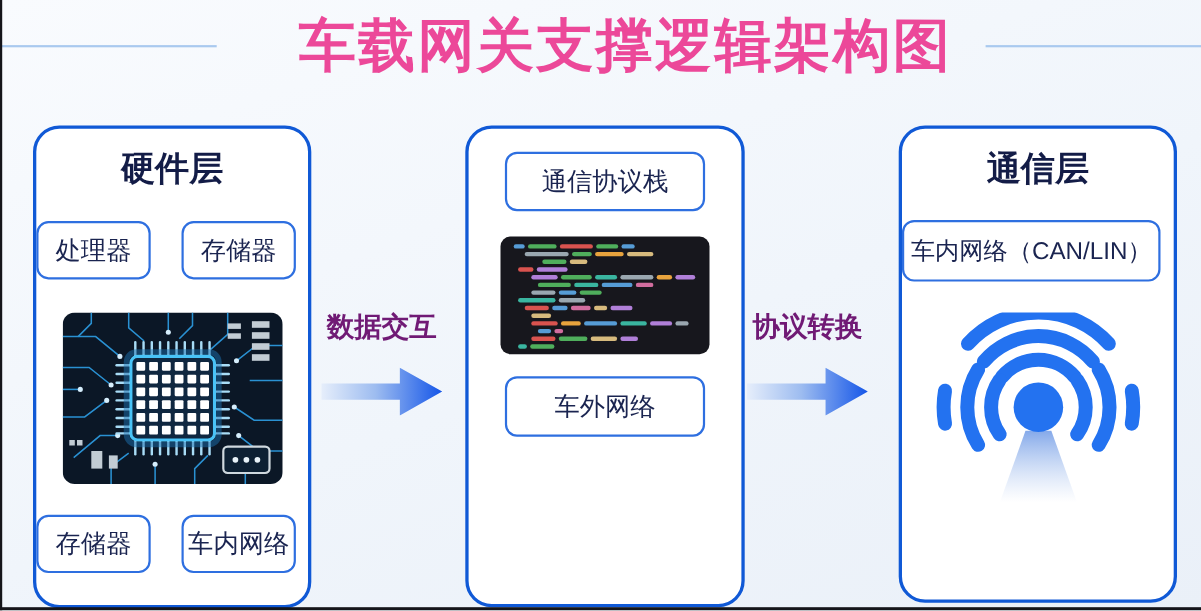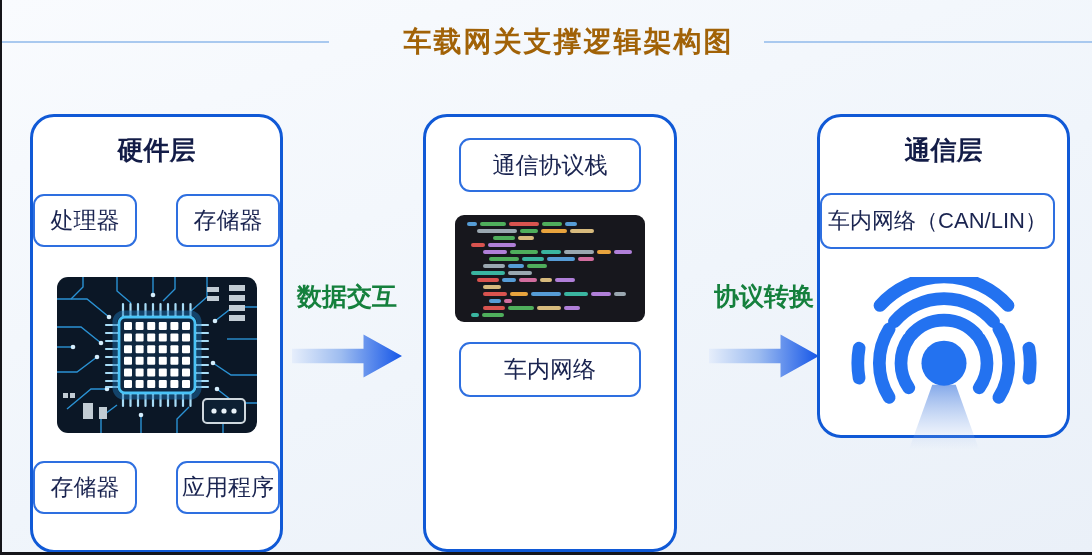--- a/index.html
+++ b/index.html
@@ -10,34 +10,34 @@
     background:linear-gradient(160deg,#f9fbfe 0%,#f0f5fb 55%,#eaf0f8 100%);
   }
   
   .edge-left   { position:absolute; left:0; top:0; bottom:0; width:2px; background:#15151a; z-index:9; }
   .edge-bottom { position:absolute; left:0; right:0; bottom:0; height:3px; background:#15151a; z-index:9; }
 
   
   .header { position:absolute; top:16px; left:0; right:0; height:52px;
             display:flex; align-items:center; gap:30px; }
   .header .rule { flex:1; height:2px; background:#a9c9ef; }
-  .page-title { font-size:28px; font-weight:bold; color:#a16207; letter-spacing:2px; white-space:nowrap;margin-left:45px; }
+  .page-title { font-size:52px; font-weight:bold; color:#ec4899; letter-spacing:2px; white-space:nowrap;margin-left:45px; }
 
   
   .card { position:absolute; top:114px; width:253px; background:#ffffff;
           border:3px solid #1059d6; border-radius:24px; }
   .card-hw { left:30px;  height:439px; }
   .card-sw { left:423px; height:438px; width:254px; }
-  .card-cm { left:817px; height:324px; }
-  .layer-title { margin-top:16px; text-align:center; font-size:26px; font-weight:bold; color:#131c47; }
+  .card-cm { left:817px; height:434px; }
+  .layer-title { margin-top:16px; text-align:center; font-size:31px; font-weight:bold; color:#131c47; }
 
   .mini-box { border:2px solid #2e6fe0; border-radius:11px; background:#fff;
               display:flex; align-items:center; justify-content:center;
               font-size:23px; color:#1a2450; height:53px; }
-  .hw-row { display:flex; justify-content:space-between; gap:14px; }
+  .hw-row { display:flex; justify-content:flex-start; gap:28px; }
   .hw-row1 { margin-top:26px; }
   .hw-row2 { margin-top:28px; }
   .hw-box { width:104px; }
 
   .sw-box { margin-left:33px; margin-right:33px; height:55px; }
   .sw-box1 { margin-top:25px; }
   .sw-box2 { margin-top:21px; height:54px; }
   .sw-box3 { margin-top:20px; }
 
   .cm-box { margin-right:12px; font-size:22px; }
@@ -52,22 +52,22 @@
                border-radius:9px; padding:7px 8px; overflow:hidden; }
   .cl { display:flex; gap:3px; height:4px; margin-bottom:3px; }
   .cs { height:4px; border-radius:2px; }
   .g{background:#4fae5c;} .r{background:#d9534f;} .o{background:#e8a33d;}
   .y{background:#d7ba7d;} .p{background:#b07fd8;} .b{background:#569cd6;}
   .t{background:#3ab5a0;} .w{background:#9aa7b0;} .m{background:#d16d9e;}
 
   
   .arrow-group { position:absolute; top:280px; width:120px; text-align:center; }
   .arrow-g1 { left:287px; }
-  .arrow-g2 { left:704px; }
-  .arrow-label { font-size:25px; font-weight:bold; color:#15803d; white-space:nowrap; }
+  .arrow-g2 { left:674px; }
+  .arrow-label { font-size:25px; font-weight:bold; color:#701a75; white-space:nowrap; }
   .arrow-shape { width:110px; height:46px; margin:20px auto 0 auto;
     background:linear-gradient(90deg,#e6eefb 0%,#9dbcf0 45%,#1556e8 100%);
     clip-path:polygon(0 34%,65% 34%,65% 3%,100% 50%,65% 97%,65% 66%,0 66%); }
 </style>
 </head>
 <body>
 
 <div class="edge-left"></div>
 <div class="edge-bottom"></div>
 
@@ -211,21 +211,21 @@
           <rect x="78.6" y="103" width="8" height="8" rx="1"></rect>
           <rect x="90.2" y="103" width="8" height="8" rx="1"></rect>
           <rect x="101.8" y="103" width="8" height="8" rx="1"></rect>
           <rect x="113.4" y="103" width="8" height="8" rx="1"></rect>
           <rect x="125" y="103" width="8" height="8" rx="1"></rect>
       </g>
     </svg>
   </div>
   <div class="hw-row hw-row2">
     <div class="mini-box hw-box">存储器</div>
-    <div class="mini-box hw-box">应用程序</div>
+    <div class="mini-box hw-box">车内网络</div>
   </div>
 </div>
 
 <div class="arrow-group arrow-g1">
   <div class="arrow-label">数据交互</div>
   <div class="arrow-shape"></div>
 </div>
 
 <div class="card card-sw">
   <div class="mini-box sw-box sw-box2">通信协议栈</div>
@@ -300,21 +300,21 @@
         <span class="cs r" style="width:22px"></span>
         <span class="cs g" style="width:26px"></span>
         <span class="cs y" style="width:24px"></span>
         <span class="cs p" style="width:16px"></span>
       </div>
     <div class="cl" style="margin-left:8px">
         <span class="cs t" style="width:8px"></span>
         <span class="cs g" style="width:22px"></span>
       </div>
   </div>
-  <div class="mini-box sw-box sw-box3">车内网络</div>
+  <div class="mini-box sw-box sw-box3">车外网络</div>
 </div>
 
 <div class="arrow-group arrow-g2">
   <div class="arrow-label">协议转换</div>
   <div class="arrow-shape"></div>
 </div>
 
 <div class="card card-cm">
   <div class="layer-title">通信层</div>
   <div class="mini-box cm-box cm-box1">车内网络（CAN/LIN）</div>

